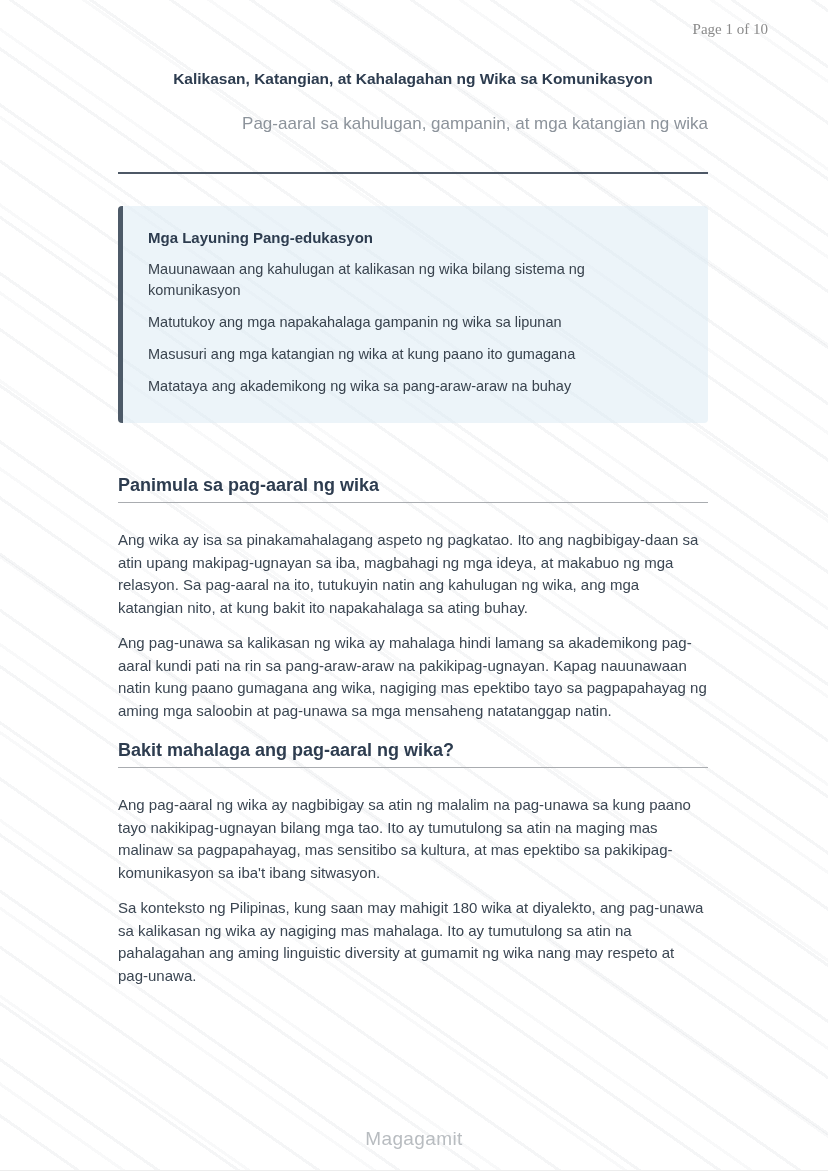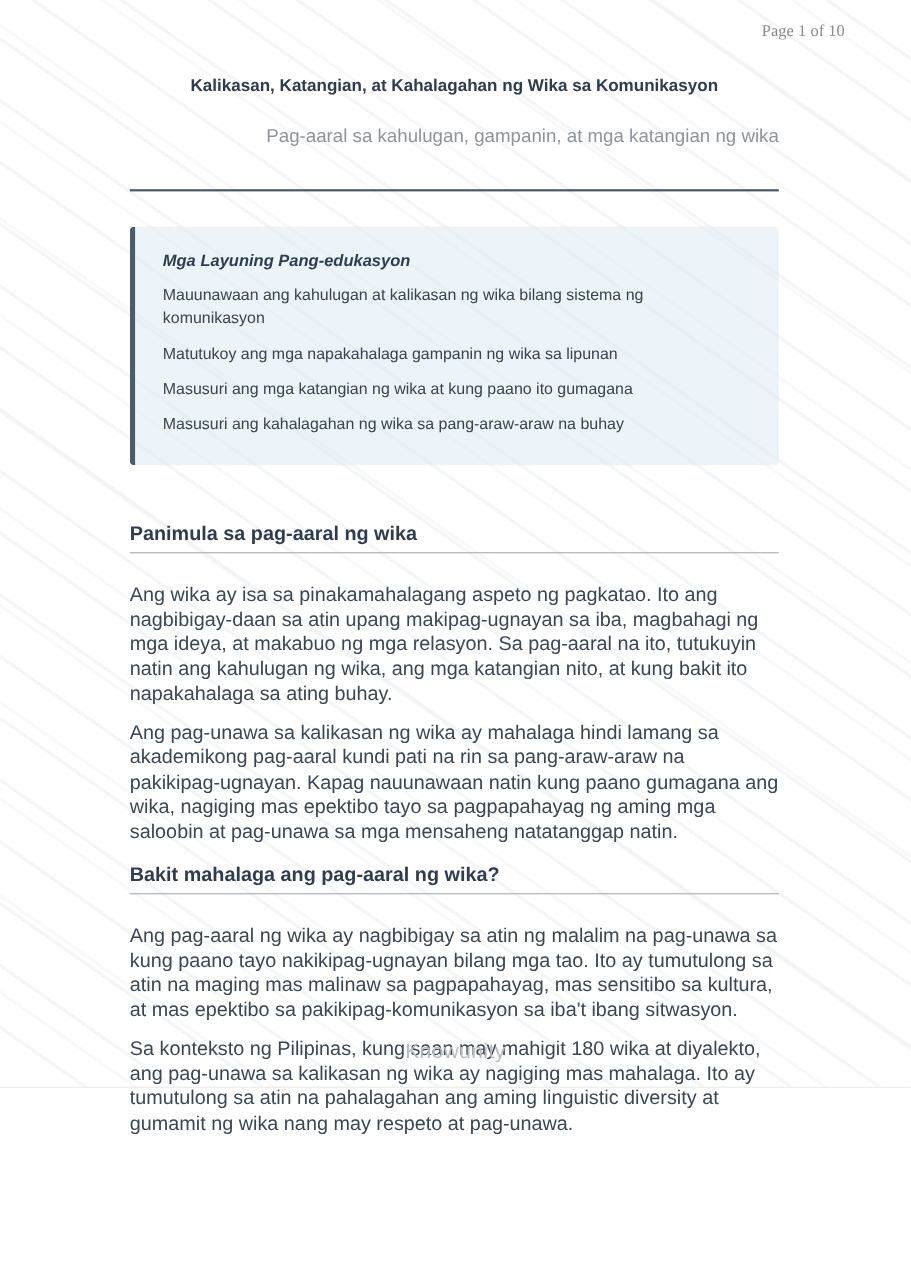--- a/index.html
+++ b/index.html
@@ -4,21 +4,21 @@
 <style>
   * { margin: 0; padding: 0; box-sizing: border-box; }
   html, body { background: #fff; }
   body {
     width: 828px; height: 1171px;
     font-family: "Liberation Sans", "DejaVu Sans", sans-serif;
     overflow: hidden;
   }
   .page {
     position: relative;
-    width: 828px; height: 989px;
+    width: 828px; height: 1171px;
     background-color: #ffffff;
     background-image:
       repeating-linear-gradient(35deg,
         transparent 0, transparent 43px,
         rgba(125,135,148,0.08) 43px, rgba(125,135,148,0.08) 46px),
       repeating-linear-gradient(35deg,
         transparent 0, transparent 69px,
         rgba(125,135,148,0.05) 69px, rgba(125,135,148,0.05) 72px);
     border-bottom: 1px solid #ececec;
   }
@@ -61,40 +61,39 @@
     border-left: 5px solid #4d5a68;
     border-radius: 4px;
     padding: 21px 28px 26px 25px;
   }
   .box-title {
     font-size: 15px;
     font-weight: 700;
     color: #2d3c4f;
     line-height: 21px;
     margin-bottom: 5px;
-    font-style: italic;
   }
   .box-item {
     margin-top: 11px;
     font-size: 14.5px;
     color: #39434e;
     line-height: 21px;
   }
   section h2 {
     font-size: 18px;
     font-weight: 700;
     color: #2d3c4f;
     line-height: 16px;
     padding-bottom: 9px;
     border-bottom: 1px solid #a9acb0;
   }
   .section-1 h2 { margin-top: 54px; }
   .section-2 h2 { margin-top: 20px; }
   section p {
-    font-size: 18px;
+    font-size: 15px;
     color: #3b4652;
     line-height: 22.5px;
     margin-top: 13px;
   }
   section h2 + p { margin-top: 26px; }
   .footer {
     position: absolute;
     left: 0; bottom: 20px;
     width: 100%;
     text-align: center;
@@ -116,32 +115,32 @@
 
     <div class="doc-subtitle">Pag-aaral sa kahulugan, gampanin, at mga katangian ng wika</div>
 
     <hr class="title-divider">
 
     <div class="objectives-box">
       <div class="box-title">Mga Layuning Pang-edukasyon</div>
       <div class="box-item">Mauunawaan ang kahulugan at kalikasan ng wika bilang sistema ng komunikasyon</div>
       <div class="box-item">Matutukoy ang mga napakahalaga gampanin ng wika sa lipunan</div>
       <div class="box-item">Masusuri ang mga katangian ng wika at kung paano ito gumagana</div>
-      <div class="box-item">Masusuri ang kahalagahan ng wika sa pang-araw-araw na buhay</div>
+      <div class="box-item">Matataya ang akademikong ng wika sa pang-araw-araw na buhay</div>
     </div>
 
     <section class="section-1">
       <h2>Panimula sa pag-aaral ng wika</h2>
       <p>Ang wika ay isa sa pinakamahalagang aspeto ng pagkatao. Ito ang nagbibigay-daan sa atin upang makipag-ugnayan sa iba, magbahagi ng mga ideya, at makabuo ng mga relasyon. Sa pag-aaral na ito, tutukuyin natin ang kahulugan ng wika, ang mga katangian nito, at kung bakit ito napakahalaga sa ating buhay.</p>
       <p>Ang pag-unawa sa kalikasan ng wika ay mahalaga hindi lamang sa akademikong pag-aaral kundi pati na rin sa pang-araw-araw na pakikipag-ugnayan. Kapag nauunawaan natin kung paano gumagana ang wika, nagiging mas epektibo tayo sa pagpapahayag ng aming mga saloobin at pag-unawa sa mga mensaheng natatanggap natin.</p>
     </section>
 
     <section class="section-2">
       <h2>Bakit mahalaga ang pag-aaral ng wika?</h2>
       <p>Ang pag-aaral ng wika ay nagbibigay sa atin ng malalim na pag-unawa sa kung paano tayo nakikipag-ugnayan bilang mga tao. Ito ay tumutulong sa atin na maging mas malinaw sa pagpapahayag, mas sensitibo sa kultura, at mas epektibo sa pakikipag-komunikasyon sa iba't ibang sitwasyon.</p>
       <p>Sa konteksto ng Pilipinas, kung saan may mahigit 180 wika at diyalekto, ang pag-unawa sa kalikasan ng wika ay nagiging mas mahalaga. Ito ay tumutulong sa atin na pahalagahan ang aming linguistic diversity at gumamit ng wika nang may respeto at pag-unawa.</p>
     </section>
 
   </div>
 
-  <div class="footer">Knowunity</div>
+  <div class="footer">Magagamit</div>
 
 </div>
 
 </body></html>

